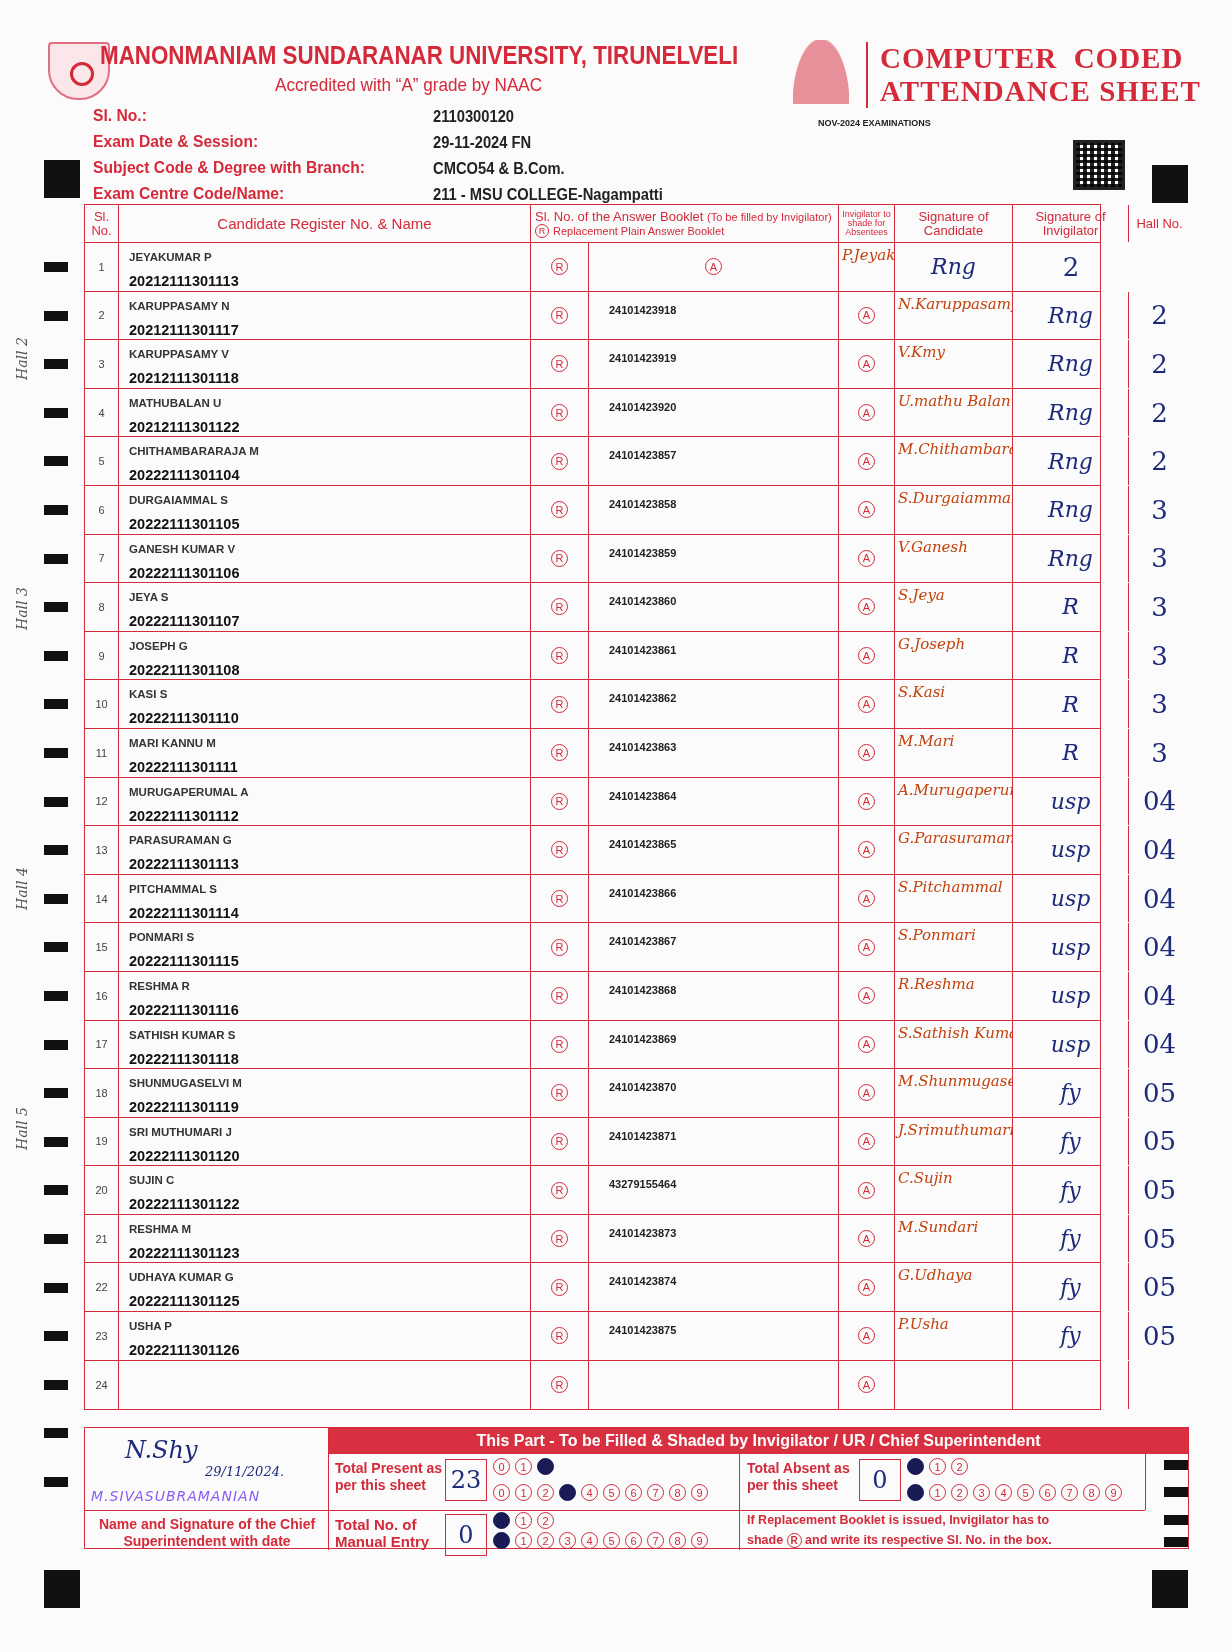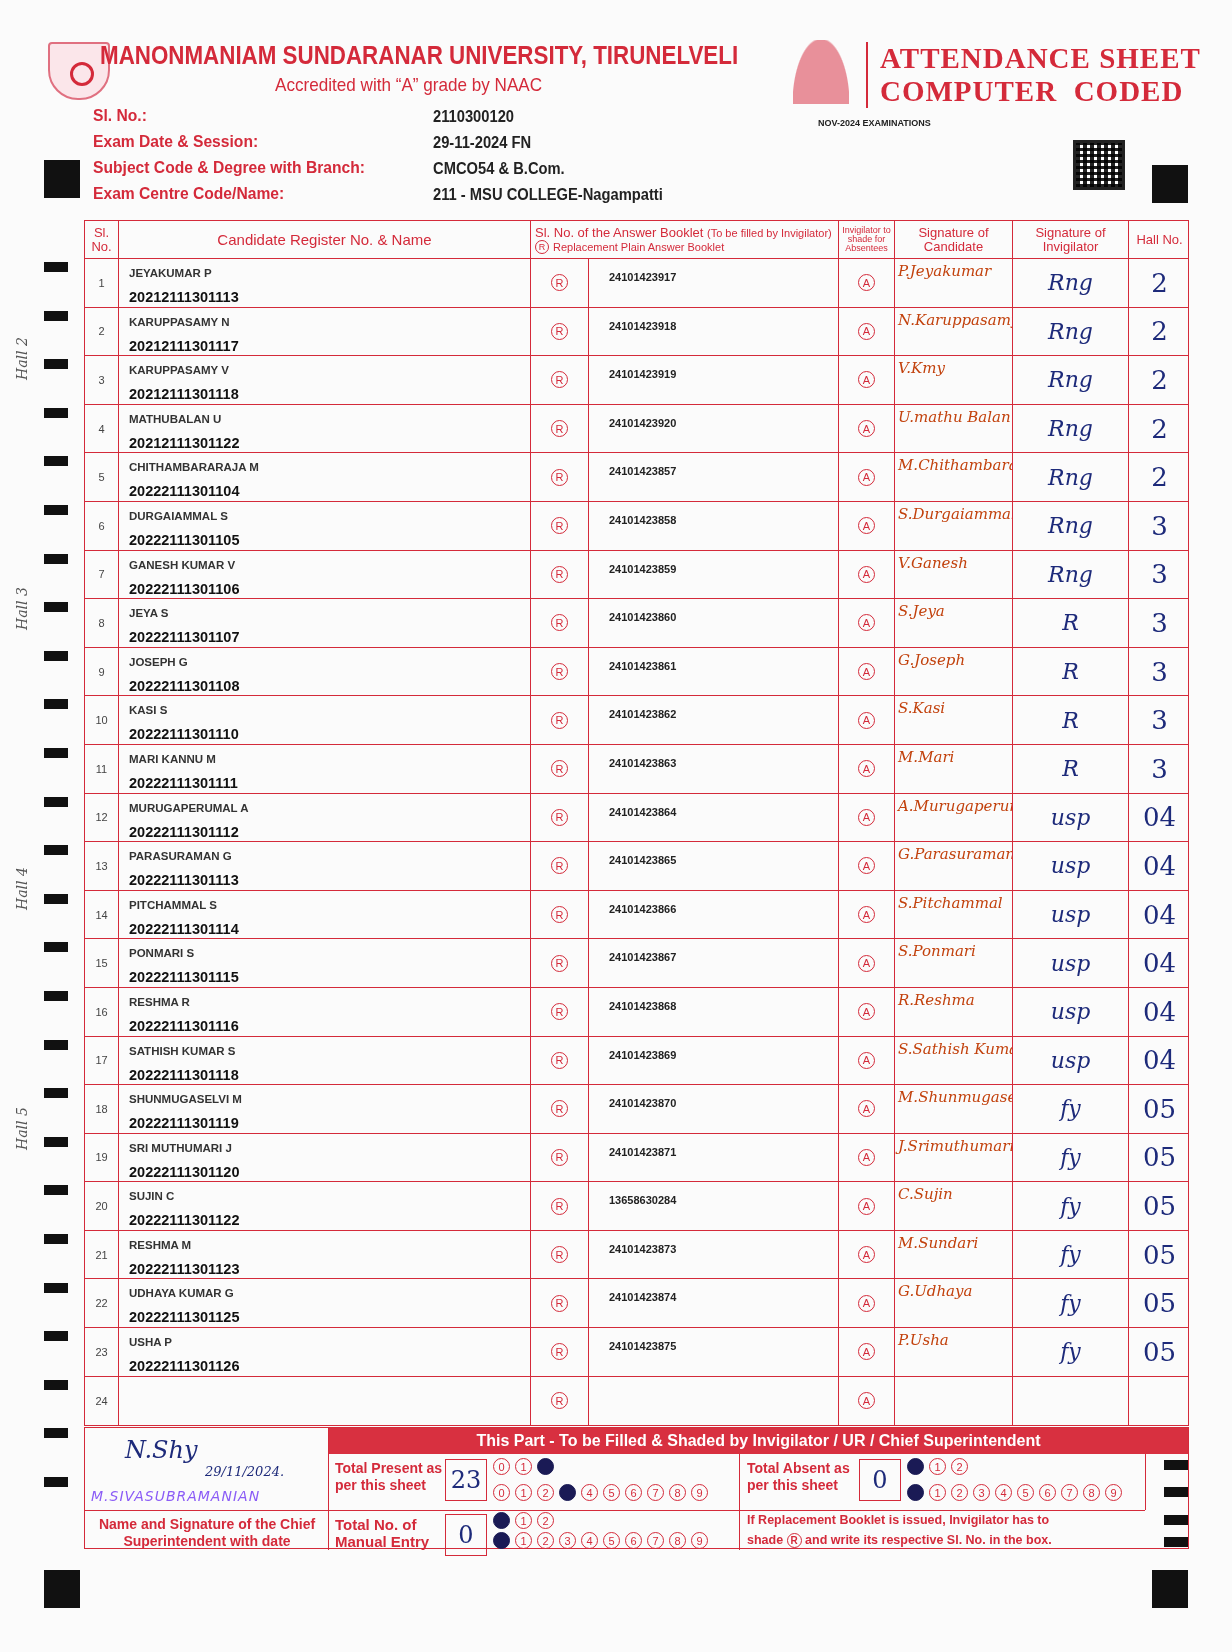--- a/index.html
+++ b/index.html
@@ -18,21 +18,21 @@
   #sheet-title { left: 880px; top: 42px; font-family: "Liberation Serif", serif; font-weight: bold; font-size: 29px; color: #d42a3a; line-height: 33px; letter-spacing: 1px; }
   #exam-label { left: 818px; top: 118px; font-size: 9px; font-weight: bold; color: #222; }
   #qr { left: 1073px; top: 140px; width: 52px; height: 50px;
     background: repeating-linear-gradient(90deg,#222 0 4px,#fff 4px 7px), repeating-linear-gradient(0deg,#222 0 3px,#fff 3px 6px); background-blend-mode: multiply; border: 3px solid #222; }
   .meta-label { left: 93px; font-size: 17px; font-weight: bold; color: #d42a3a; transform: scaleX(0.92); transform-origin: left; white-space: nowrap; }
   .meta-value { left: 433px; font-size: 16px; font-weight: bold; color: #222; transform: scaleX(0.92); transform-origin: left; white-space: nowrap; }
   .marker { background: #111; position: absolute; }
   .tick { position: absolute; left: 44px; width: 24px; height: 10px; background: #111; }
   .tick-r { position: absolute; left: 1164px; width: 24px; height: 10px; background: #111; }
   
-  #table { position: absolute; left: 84px; top: 220px; width: 1105px; border: 1.5px solid #d42a3a; }
+  #table { position: absolute; left: 84px; top: 204px; width: 1017px; border: 1.5px solid #d42a3a; }
   .row { display: grid; grid-template-columns: 34px 412px 58px 250px 56px 118px 116px 61px; border-bottom: 1px solid #d42a3a; }
   .row:last-child { border-bottom: none; }
   .row > div { border-right: 1px solid #d42a3a; position: relative; }
   .row > div:last-child { border-right: none; }
   .hdr { height: 38px; }
   .hdr > div { color: #d42a3a; font-size: 13px; text-align: center; display: flex; align-items: center; justify-content: center; line-height: 14px; }
   .hdr .booklet-hdr { grid-column: 3 / span 2; flex-direction: column; align-items: flex-start; padding-left: 4px; font-size: 12px; }
   .hdr .booklet-hdr .b1 { font-size: 13px; }
   .hdr .booklet-hdr .b1 small { font-size: 11px; }
   .hdr .small { font-size: 9px; line-height: 9px; }
@@ -67,22 +67,22 @@
 </style>
 </head>
 <body>
 
 <div id="logo" class="abs"></div>
 <div id="univ-name" class="abs">MANONMANIAM SUNDARANAR UNIVERSITY, TIRUNELVELI</div>
 <div id="accred" class="abs">Accredited with “A” grade by NAAC</div>
 <div id="portrait" class="abs"></div>
 <div id="title-divider" class="abs"></div>
 <div id="sheet-title" class="abs">
+  <div style="white-space:pre">COMPUTER  CODED</div>
   <div>ATTENDANCE SHEET</div>
-  <div style="white-space:pre">COMPUTER  CODED</div>
 </div>
 <div id="exam-label" class="abs">NOV-2024 EXAMINATIONS</div>
 <div id="qr" class="abs"></div>
 
 <div class="abs meta-label" style="top:106px">Sl. No.:</div>
 <div class="abs meta-value" style="top:108px">2110300120</div>
 <div class="abs meta-label" style="top:132px">Exam Date &amp; Session:</div>
 <div class="abs meta-value" style="top:134px">29-11-2024 FN</div>
 <div class="abs meta-label" style="top:158px">Subject Code &amp; Degree with Branch:</div>
 <div class="abs meta-value" style="top:160px">CMCO54 &amp; B.Com.</div>
@@ -150,21 +150,20 @@
   <div id="rows">
       <div class="row drow">
         <div class="sl">1</div>
         <div class="cand">
           <div class="nm">JEYAKUMAR P</div>
           <div class="rg">20212111301113</div>
         </div>
         <div class="bubble">
           <span>R</span>
         </div>
-        <div class="bk">24101423917</div>
         <div class="bubble">
           <span>A</span>
         </div>
         <div class="sig">P.Jeyakumar</div>
         <div class="inv">Rng</div>
         <div class="hall">2</div>
       </div>
       <div class="row drow">
         <div class="sl">2</div>
         <div class="cand">
@@ -473,21 +472,21 @@
       </div>
       <div class="row drow">
         <div class="sl">20</div>
         <div class="cand">
           <div class="nm">SUJIN C</div>
           <div class="rg">20222111301122</div>
         </div>
         <div class="bubble">
           <span>R</span>
         </div>
-        <div class="bk">13658630284</div>
+        <div class="bk">43279155464</div>
         <div class="bubble">
           <span>A</span>
         </div>
         <div class="sig">C.Sujin</div>
         <div class="inv">fy</div>
         <div class="hall">05</div>
       </div>
       <div class="row drow">
         <div class="sl">21</div>
         <div class="cand">

